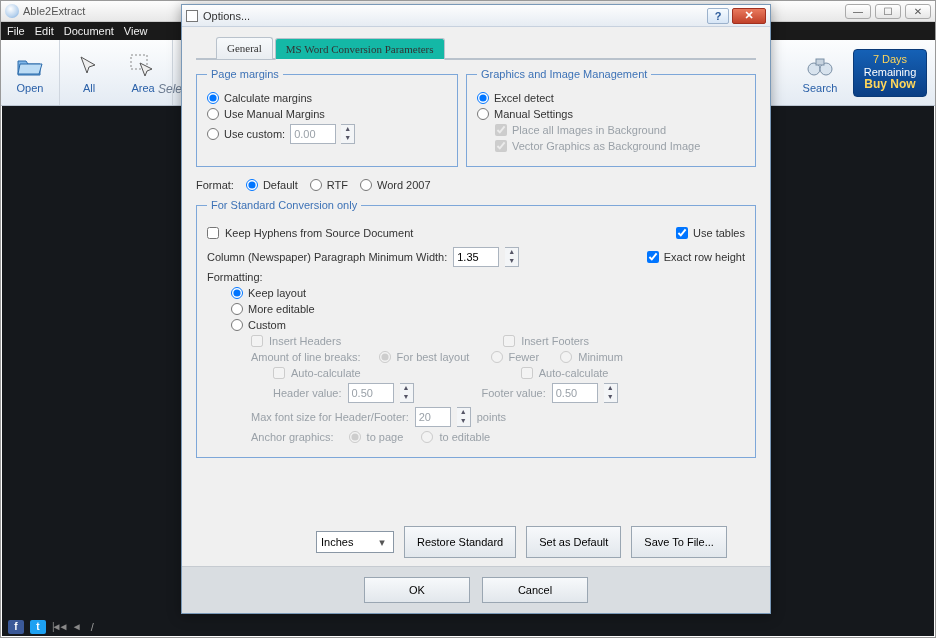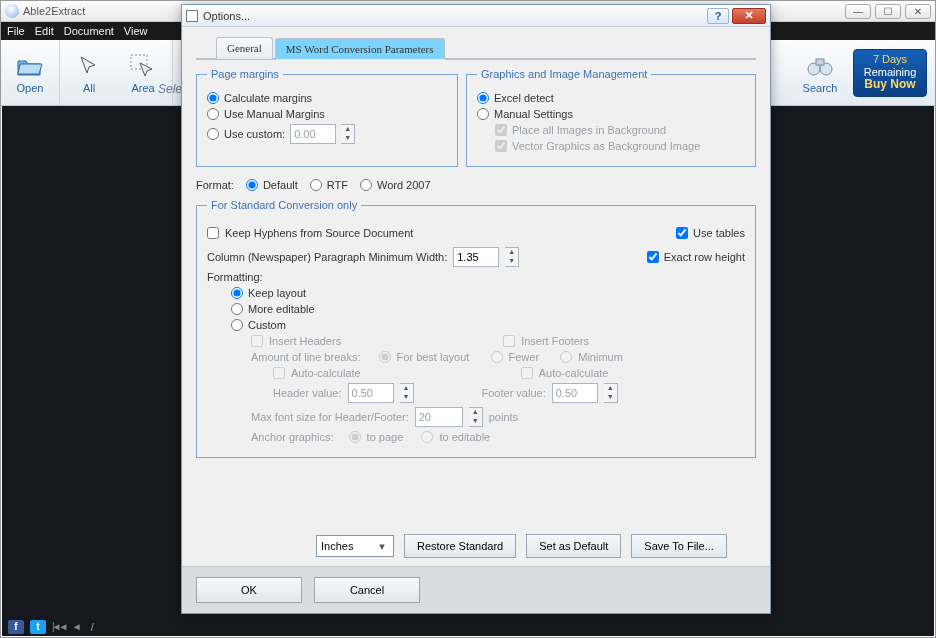--- a/index.html
+++ b/index.html
@@ -44,21 +44,21 @@
 .dlg-titlebar .title { color: #333; }
 .dlg-controls { margin-left: auto; display: flex; gap: 3px; }
 .dlg-help { width: 22px; height: 16px; border: 1px solid #9cb2cc; border-radius: 2px; background: linear-gradient(#f6fbff,#d7e6f6); color: #2a5a9a; display: flex; align-items: center; justify-content: center; font-weight: bold; }
 .dlg-close { width: 34px; height: 16px; border: 1px solid #a03020; border-radius: 2px; background: linear-gradient(#e97a5e,#c1412a); color: #fff; display: flex; align-items: center; justify-content: center; font-weight: bold; }
 
 .dlg-body { flex: 1; padding: 10px 14px 6px; font-family: "Courier New", monospace; font-size: 12px; color: #333; overflow: hidden; }
 
 
 .tabs { display: flex; margin-left: 20px; }
 .tab { padding: 4px 10px; border: 1px solid #b9c2cc; border-bottom: none; background: linear-gradient(#f7f9fb,#e9edf1); margin-right: 2px; border-radius: 3px 3px 0 0; cursor: default; font-family: Liberation Serif, serif; }
-.tab.active { background: #7dd3fc; position: relative; top: 1px; border-bottom: 1px solid #f0f0f0; }
+.tab.active { background: #14b8a6; position: relative; top: 1px; border-bottom: 1px solid #f0f0f0; }
 .tab-panel-border { border: 1px solid #b9c2cc; height: 0; margin-top: -1px; }
 
 
 .row2 { display: flex; gap: 8px; margin-top: 8px; }
 fieldset { border: 1px solid #7da7d9; padding: 8px 10px 10px; }
 legend { color: #3d72b6; padding: 0 4px; }
 .fs-pm { flex: 0 0 262px; }
 .fs-gim { flex: 1; }
 
 .radio-row, .check-row { display: flex; align-items: center; gap: 5px; margin: 4px 0; }
@@ -72,25 +72,25 @@
 
 .fs-std { border: 1px solid #7da7d9; padding: 8px 10px 10px; }
 .std-row { display: flex; align-items: center; margin: 4px 0; gap: 6px; }
 .right { margin-left: auto; }
 .indented { margin-left: 24px; }
 .subchk { margin-left: 18px; }
 
 .select { width: 78px; height: 22px; border: 1px solid #8a97a5; background: #fff; display: inline-flex; align-items: center; padding: 0 4px; justify-content: space-between; }
 .select .dd { width: 14px; text-align: center; color: #555; }
 
-.btn { height: 24px; border: 1px solid #9aa6b2; background: linear-gradient(#f7f9fb,#e2e7ec); padding: 0 12px; display: inline-flex; align-items: center; justify-content: center; cursor: default; }
+.btn { height: 32px; border: 1px solid #9aa6b2; background: linear-gradient(#f7f9fb,#e2e7ec); padding: 0 12px; display: inline-flex; align-items: center; justify-content: center; cursor: default; }
 
 .dlg-bottom { padding: 8px 14px; display: flex; align-items: center; gap: 10px; }
 
-.dlg-footer { background: #d9dde1; border-top: 1px solid #c6cbd1; padding: 10px 14px; display: flex; justify-content: flex-start; gap: 12px; }
+.dlg-footer { background: #d9dde1; border-top: 1px solid #c6cbd1; padding: 10px 14px; display: flex; justify-content: center; gap: 12px; }
 .dlg-footer .btn { width: 106px; height: 26px; }
 
 label { cursor: default; }
 </style>
 </head>
 <body>
 
 <div class="titlebar">
   <div class="app-icon"></div>
   <span class="title">Able2Extract</span>
@@ -323,21 +323,21 @@
         <label>Footer value:</label>
         <input class="num-input disabled" disabled="" value="0.50" style="">
         <span class="spin">
             <div>▲</div>
             <div>▼</div>
           </span>
       </div>
 
       <div class="std-row disabled" style="margin-left:44px;">
         <label>Max font size for Header/Footer:</label>
-        <input class="num-input disabled" style="width: 48px;" disabled="" value="20">
+        <input class="num-input disabled" style="width: 36px;" disabled="" value="20">
         <span class="spin">
             <div>▲</div>
             <div>▼</div>
           </span>
         <label>points</label>
       </div>
 
       <div class="std-row disabled" style="margin-left:44px;">
         <label>Anchor graphics:</label>
         &nbsp;

